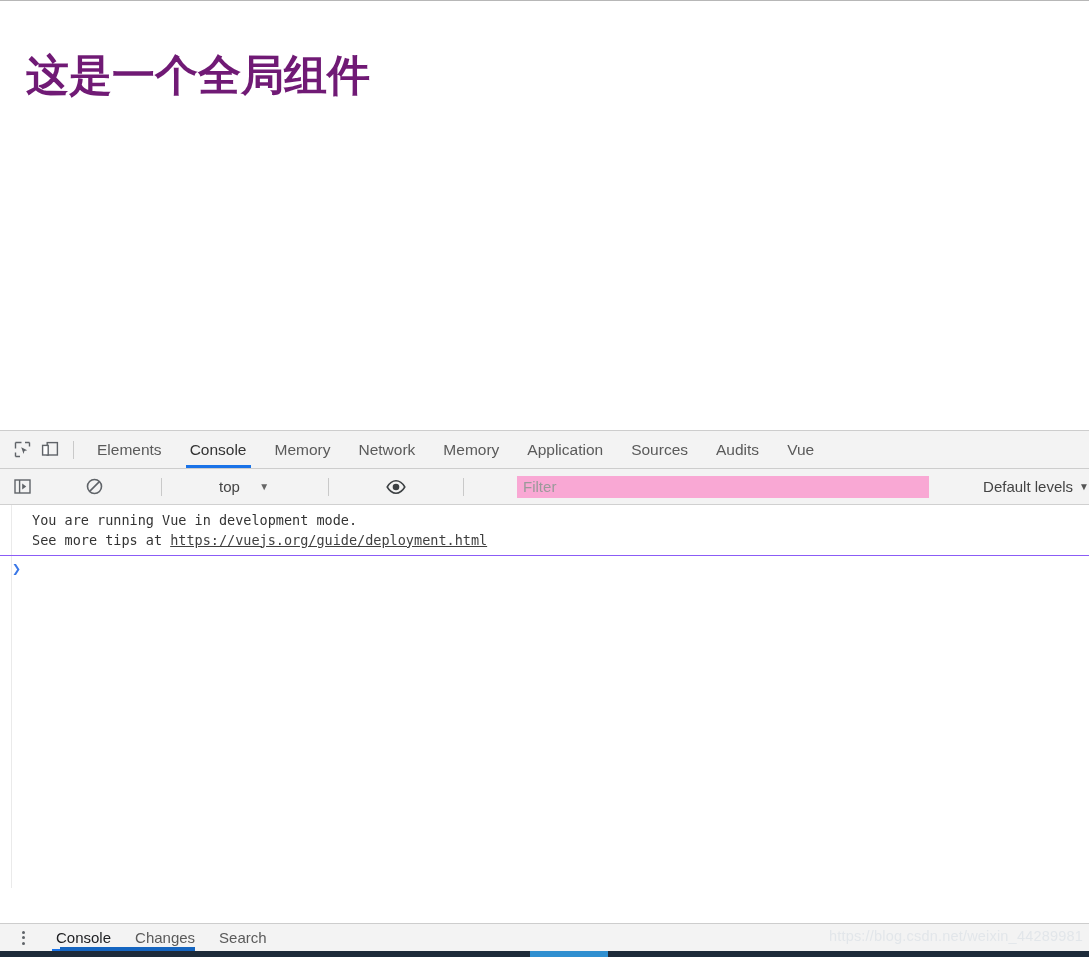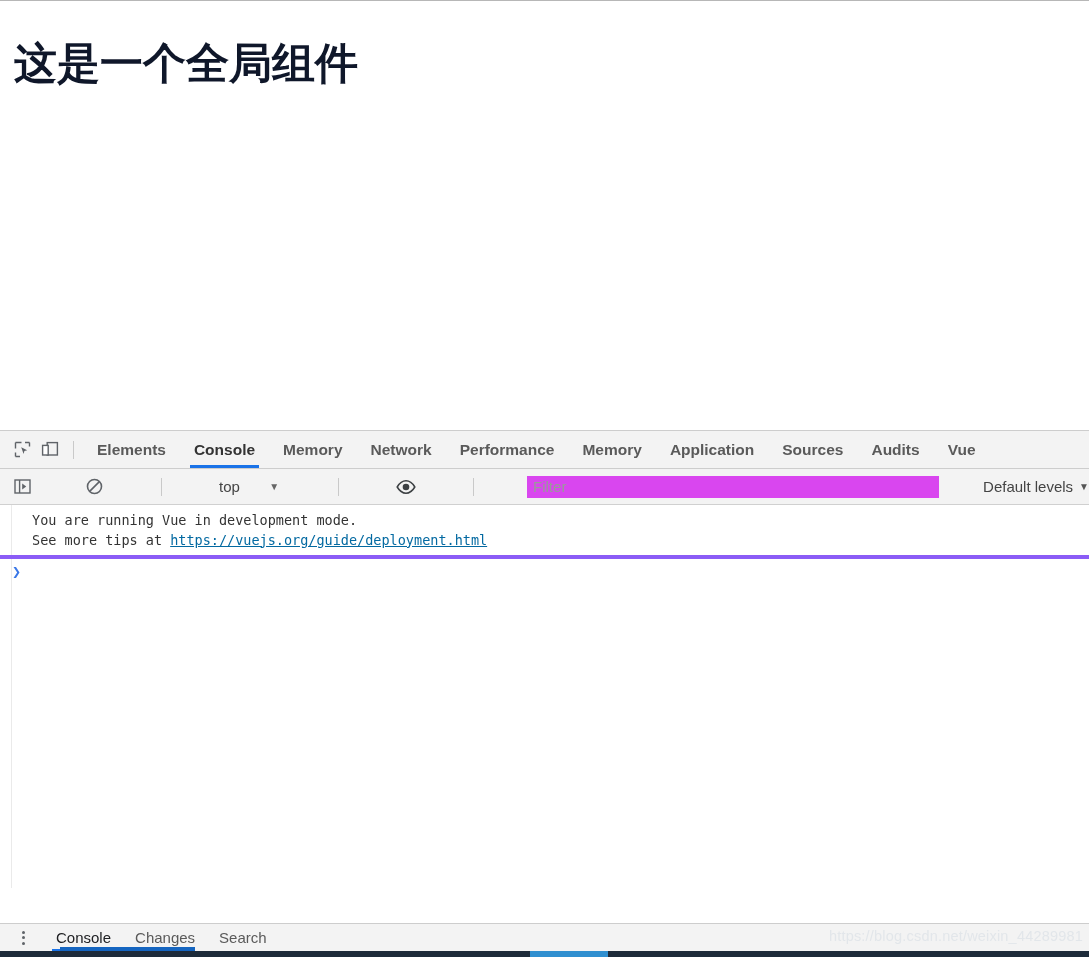--- a/index.html
+++ b/index.html
@@ -21,29 +21,29 @@
     left: 0;
     top: 0;
     width: 1089px;
     height: 430px;
     background: #ffffff;
     border-top: 1px solid #b7b7b7;
     box-sizing: border-box;
     overflow: hidden;
   }
   #page-heading {
-    margin: 4px;
+    margin: 16px;
     padding: 0;
     position: absolute;
     left: 10px;
     top: 33px;
     font-size: 43px;
     line-height: 50px;
     font-weight: bold;
-    color: #0f172a;
+    color: #701a75;
     letter-spacing: 0px;
     font-family: "Liberation Sans", "DejaVu Sans", sans-serif;
     white-space: nowrap;
   }
 
   
   #devtools {
     position: absolute;
     left: 0;
     top: 430px;
@@ -91,21 +91,20 @@
   .tab {
     position: relative;
     display: flex;
     align-items: center;
     padding: 0 14px;
     font-size: 15.5px;
     color: #5a5a5a;
     white-space: nowrap;
     cursor: default;
     font-family: "Liberation Sans", sans-serif;
-    font-weight: bold;
   }
   .tab.active { color: #333333; }
   .tab.active::after {
     content: "";
     position: absolute;
     left: 10px;
     right: 10px;
     bottom: 0;
     height: 3px;
     background: #1a73e8;
@@ -134,33 +133,34 @@
   .context-select .label { flex: 1 1 auto; }
   .context-select .caret {
     font-size: 10px;
     color: #666;
     margin-right: 6px;
   }
   .filter-input {
     flex: 0 0 auto;
     width: 412px;
     height: 22px;
-    background: #d946ef;
+    background: #f9a8d4;
     border: none;
     outline: none;
     font-size: 15px;
     color: #3c3c3c;
     padding: 0 6px;
     box-sizing: border-box;
     font-family: "Liberation Sans", sans-serif;
   }
   .filter-input::placeholder { color: #9a9a9a; }
   .levels {
     display: flex;
     align-items: center;
+    margin-left: 10px;
     font-size: 15px;
     color: #444;
     cursor: default;
     white-space: nowrap;
   }
   .levels .caret { font-size: 10px; margin-left: 6px; color: #555; }
 
   
   .console-body {
     position: relative;
@@ -172,32 +172,32 @@
     position: absolute;
     left: 11px;
     top: 0;
     bottom: 0;
     width: 1px;
     background: #eaeaea;
   }
   .console-group {
     position: relative;
     padding: 6px 15px 5px 0;
-    border-bottom: 4px solid #8b5cf6;
+    border-bottom: 1px solid #8b5cf6;
   }
   .console-line {
     font-family: "DejaVu Sans Mono", "Liberation Mono", monospace;
     font-size: 13.5px;
     line-height: 19.5px;
     color: #333333;
     padding-left: 32px;
     white-space: pre;
   }
   .console-line a {
-    color: #0369a1;
+    color: #404040;
     text-decoration: underline;
   }
   .prompt-row {
     position: relative;
     height: 28px;
   }
   .prompt-chevron {
     position: absolute;
     left: 12px;
     top: 4px;
@@ -329,23 +329,20 @@
         <span>Elements</span>
       </div>
       <div class="tab active">
         <span>Console</span>
       </div>
       <div class="tab">
         <span>Memory</span>
       </div>
       <div class="tab">
         <span>Network</span>
-      </div>
-      <div class="tab">
-        <span>Performance</span>
       </div>
       <div class="tab">
         <span>Memory</span>
       </div>
       <div class="tab">
         <span>Application</span>
       </div>
       <div class="tab">
         <span>Sources</span>
       </div>

